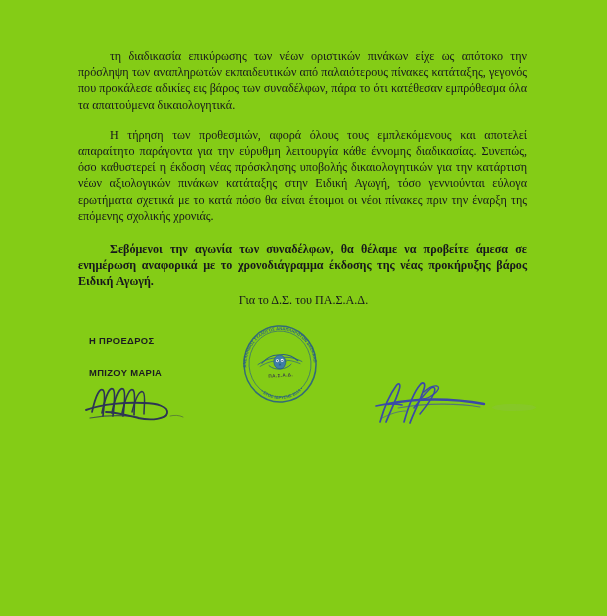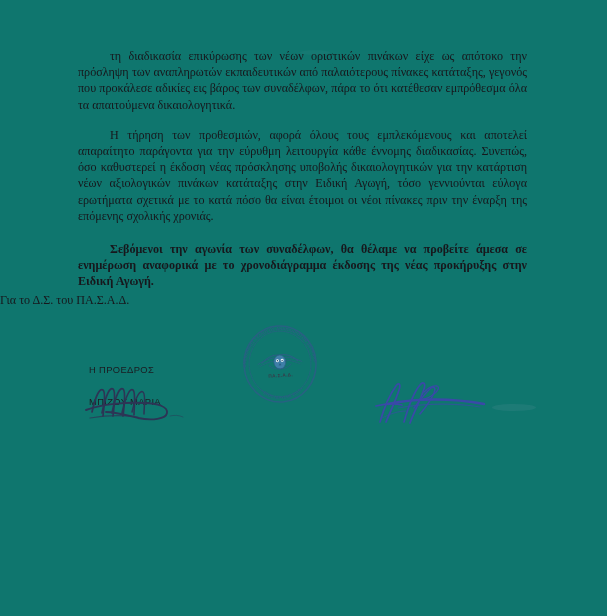--- a/index.html
+++ b/index.html
@@ -12,21 +12,21 @@
     width: 607px;
     height: 616px;
     position: relative;
     overflow: hidden;
     font-family: "Liberation Serif", "DejaVu Serif", serif;
     color: #1a1a1a;
   }
   .page {
     position: absolute;
     inset: 0;
-    background: #0f766e;
+    background: #84cc16;
   }
   .doc-body {
     position: absolute;
     left: 78px;
     top: 48px;
     width: 449px;
   }
   p.para {
     margin: 0 0 14px 0;
     font-size: 12.1px;
@@ -39,33 +39,33 @@
   p.para.bold {
     font-weight: bold;
     margin-top: 17px;
     margin-bottom: 0;
   }
   .for-board {
     position: absolute;
     left: 0;
     right: 0;
     top: 293px;
+    text-align: center;
     font-size: 12.1px;
     line-height: 15px;
     color: #17171c;
   }
   .sig-block {
     position: absolute;
     font-family: "Liberation Sans", "DejaVu Sans", sans-serif;
-    font-weight: normal;
+    font-weight: bold;
     font-size: 9.4px;
     letter-spacing: 0.35px;
     color: #1b1b20;
     white-space: nowrap;
-    margin-top: 29px;
   }
   .sig-left { left: 89px; top: 335px; }
   .sig-right { left: 385px; top: 335px; }
   .sig-role { display: block; }
   .sig-name {
     display: block;
     margin-top: 21px;
   }
   .sig-mark {
     position: absolute;
@@ -104,21 +104,21 @@
   }
 </style>
 </head>
 <body>
 
 <div class="page">
 
   <div class="doc-body">
     <p class="para">τη διαδικασία επικύρωσης των νέων οριστικών πινάκων είχε ως απότοκο την πρόσληψη των αναπληρωτών εκπαιδευτικών από παλαιότερους πίνακες κατάταξης, γεγονός που προκάλεσε αδικίες εις βάρος των συναδέλφων, πάρα το ότι κατέθεσαν εμπρόθεσμα όλα τα απαιτούμενα δικαιολογητικά.</p>
     <p class="para">Η τήρηση των προθεσμιών, αφορά όλους τους εμπλεκόμενους και αποτελεί απαραίτητο παράγοντα για την εύρυθμη λειτουργία κάθε έννομης διαδικασίας. Συνεπώς, όσο καθυστερεί η έκδοση νέας πρόσκλησης υποβολής δικαιολογητικών για την κατάρτιση νέων αξιολογικών πινάκων κατάταξης στην Ειδική Αγωγή, τόσο γεννιούνται εύλογα ερωτήματα σχετικά με το κατά πόσο θα είναι έτοιμοι οι νέοι πίνακες πριν την έναρξη της επόμενης σχολικής χρονιάς.</p>
-    <p class="para bold">Σεβόμενοι την αγωνία των συναδέλφων, θα θέλαμε να προβείτε άμεσα σε ενημέρωση αναφορικά με το χρονοδιάγραμμα έκδοσης της νέας προκήρυξης στην Ειδική Αγωγή.</p>
+    <p class="para bold">Σεβόμενοι την αγωνία των συναδέλφων, θα θέλαμε να προβείτε άμεσα σε ενημέρωση αναφορικά με το χρονοδιάγραμμα έκδοσης της νέας προκήρυξης βάρος Ειδική Αγωγή.</p>
   </div>
 
   <div class="for-board">Για το Δ.Σ. του ΠΑ.Σ.Α.Δ.</div>
 
   <div class="sig-block sig-left">
     <span class="sig-role">Η ΠΡΟΕΔΡΟΣ</span>
     <span class="sig-name">ΜΠΙΖΟΥ ΜΑΡΙΑ</span>
   </div>
 
 

